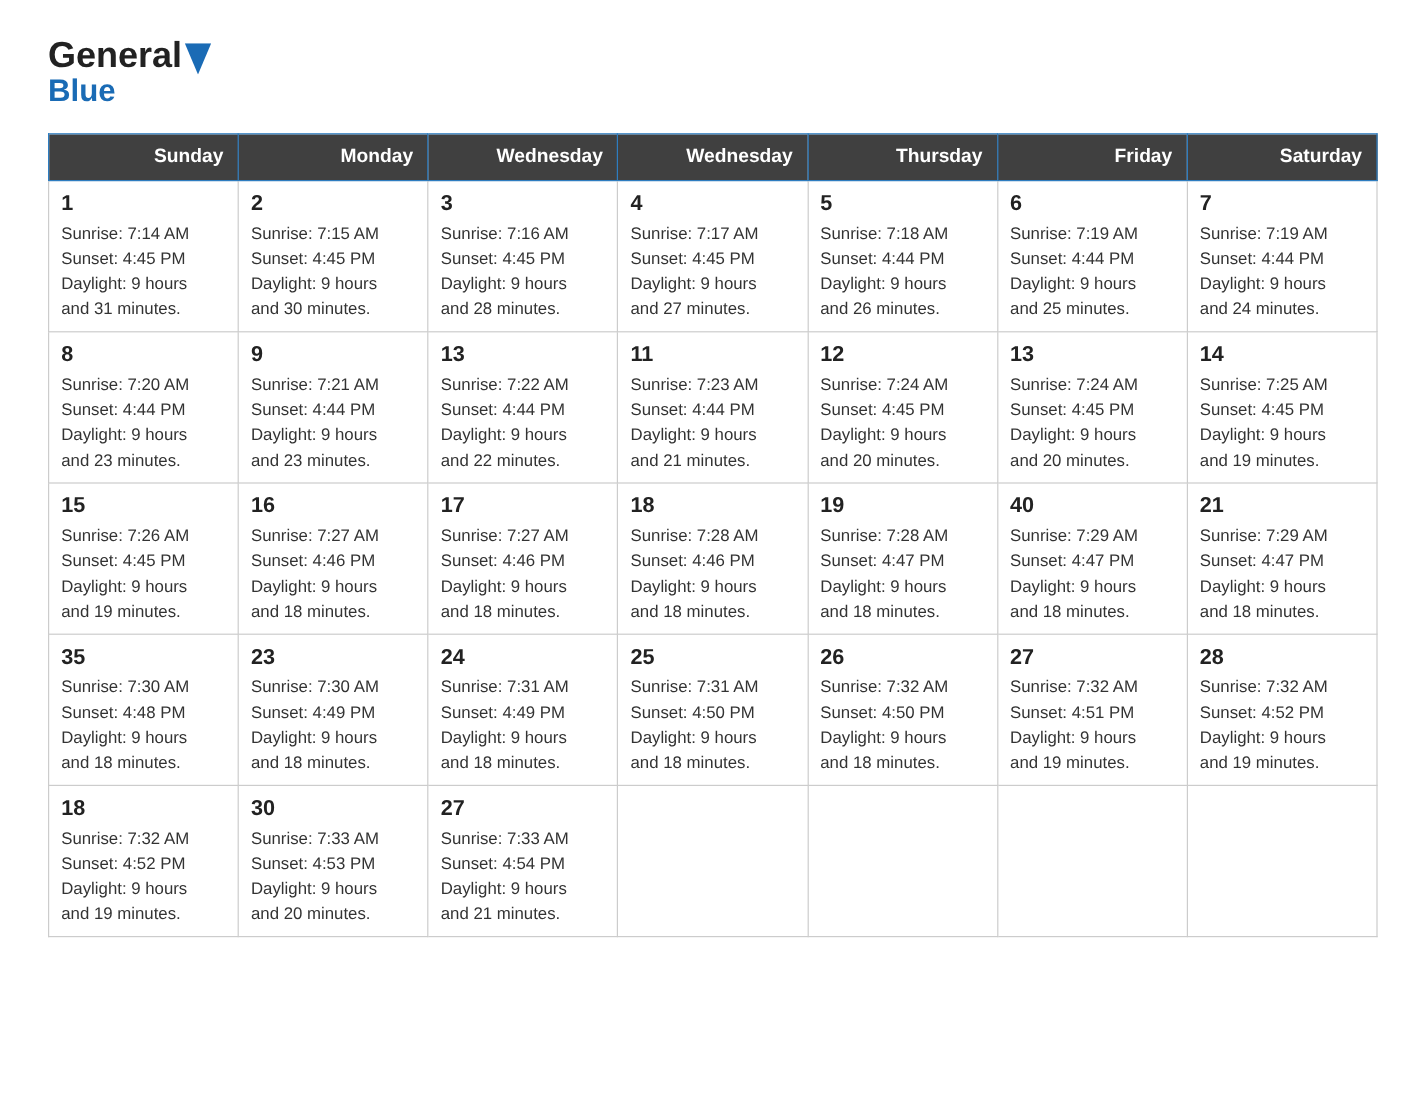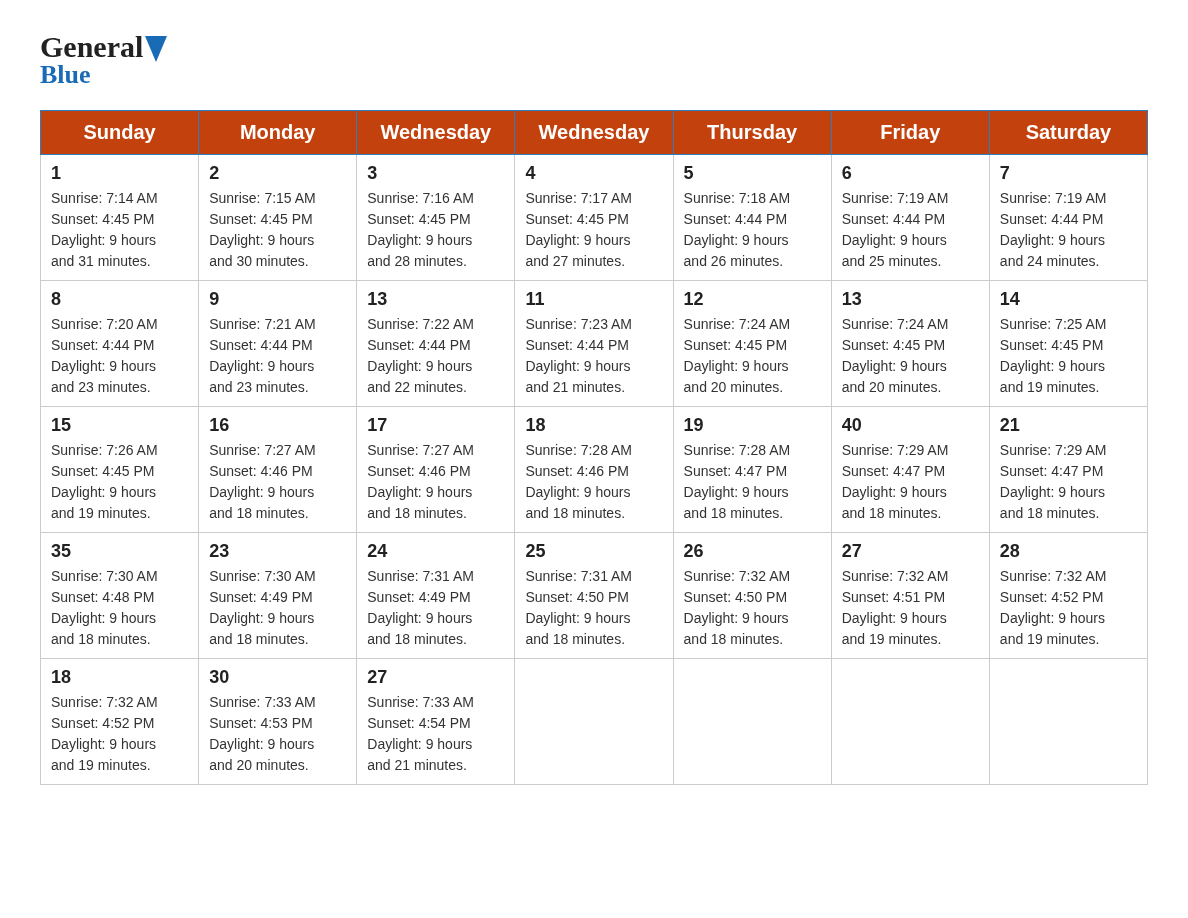--- a/index.html
+++ b/index.html
@@ -13,46 +13,45 @@
     .header {
       display: flex;
       justify-content: space-between;
       align-items: flex-start;
       margin-bottom: 20px;
     }
     .logo {
       display: flex;
       flex-direction: column;
       align-items: flex-end;
-      font-family: Liberation Serif, serif;
     }
     .title-section {
       text-align: right;
     }
     .title-section h1 {
       font-size: 52px;
       font-weight: bold;
       color: #222;
     }
     .title-section h2 {
       font-size: 22px;
       font-weight: normal;
       color: #444;
     }
     .calendar {
       width: 100%;
       border-collapse: collapse;
     }
     .calendar thead tr th {
-      background-color: #c2410c;
+      background-color: #404040;
       color: #fff;
-      font-size: 20px;
+      font-size: 16px;
       font-weight: bold;
       padding: 10px 12px;
-      text-align: center;
+      text-align: right;
       border: 1px solid #2e7dc0;
     }
     .calendar tbody tr td {
       border: 1px solid #ccc;
       vertical-align: top;
       padding: 8px 10px;
       width: 14.28%;
       font-size: 13px;
       color: #333;
       background: #fff;

